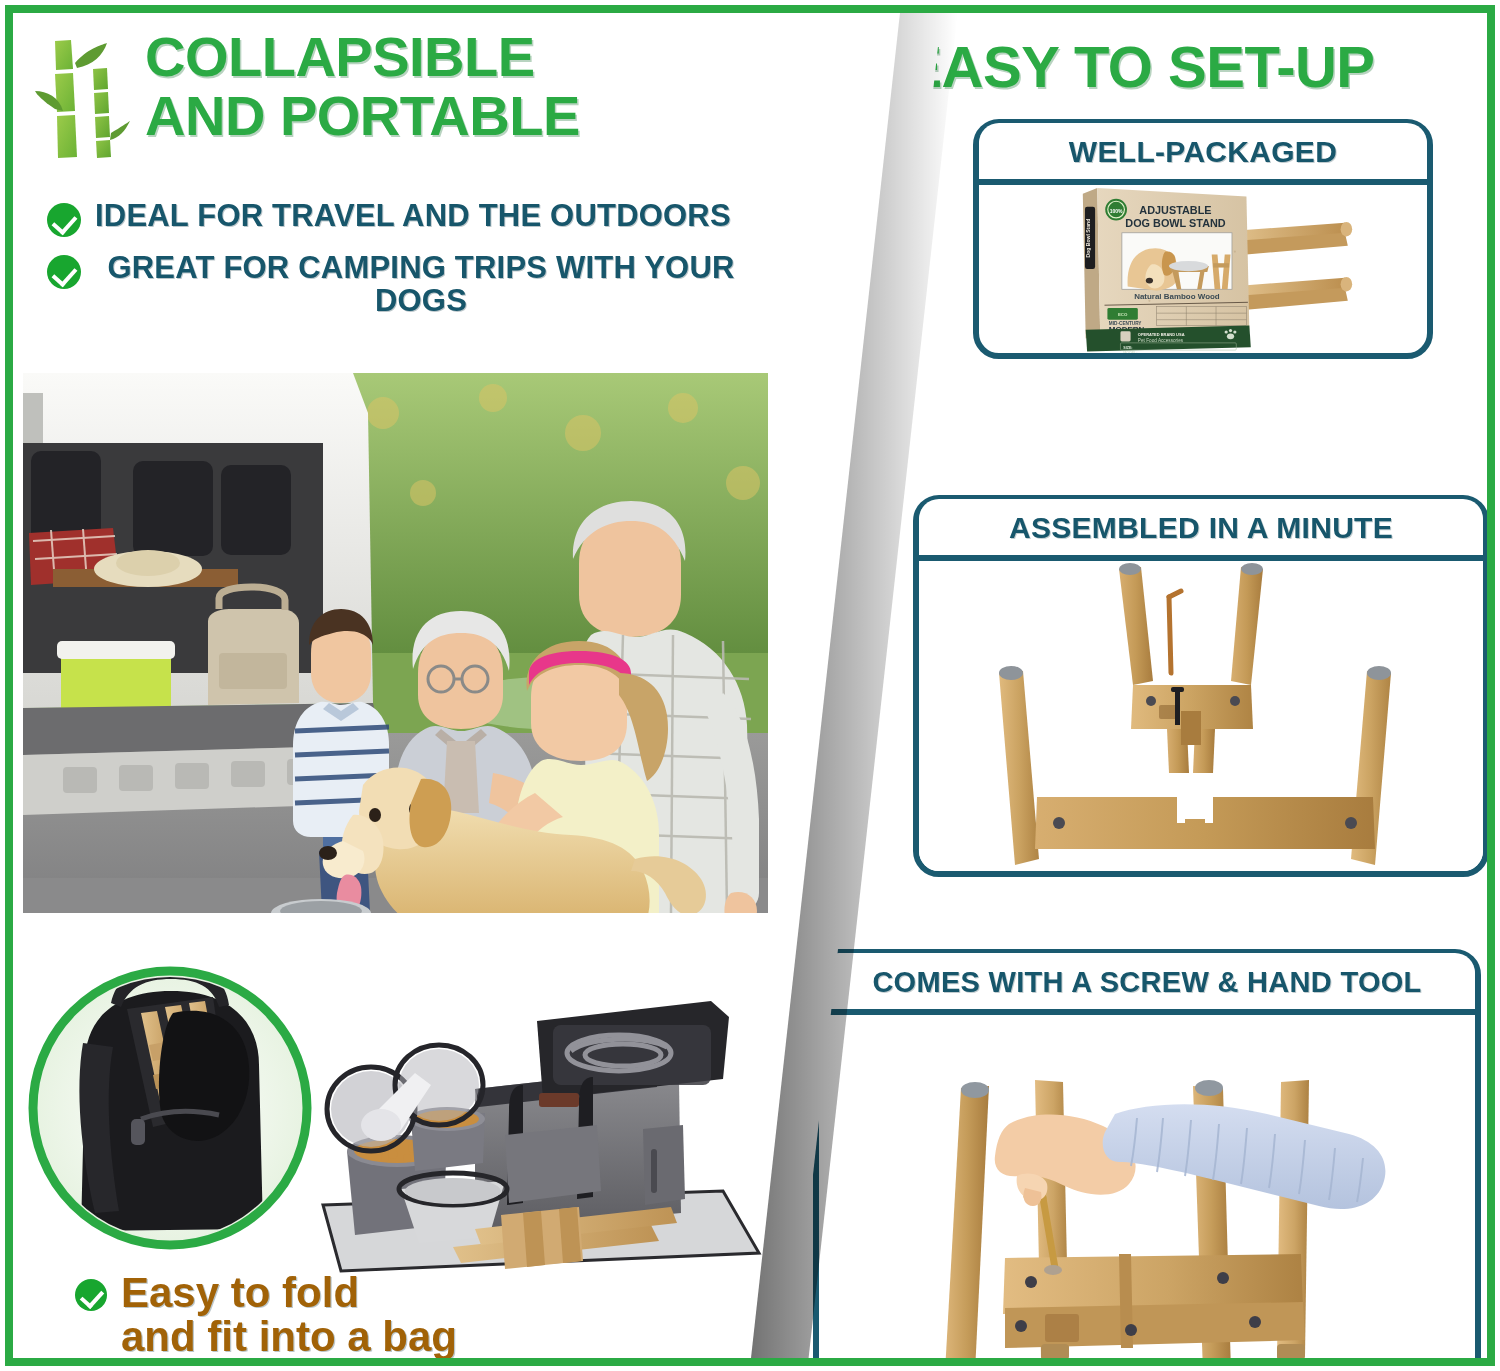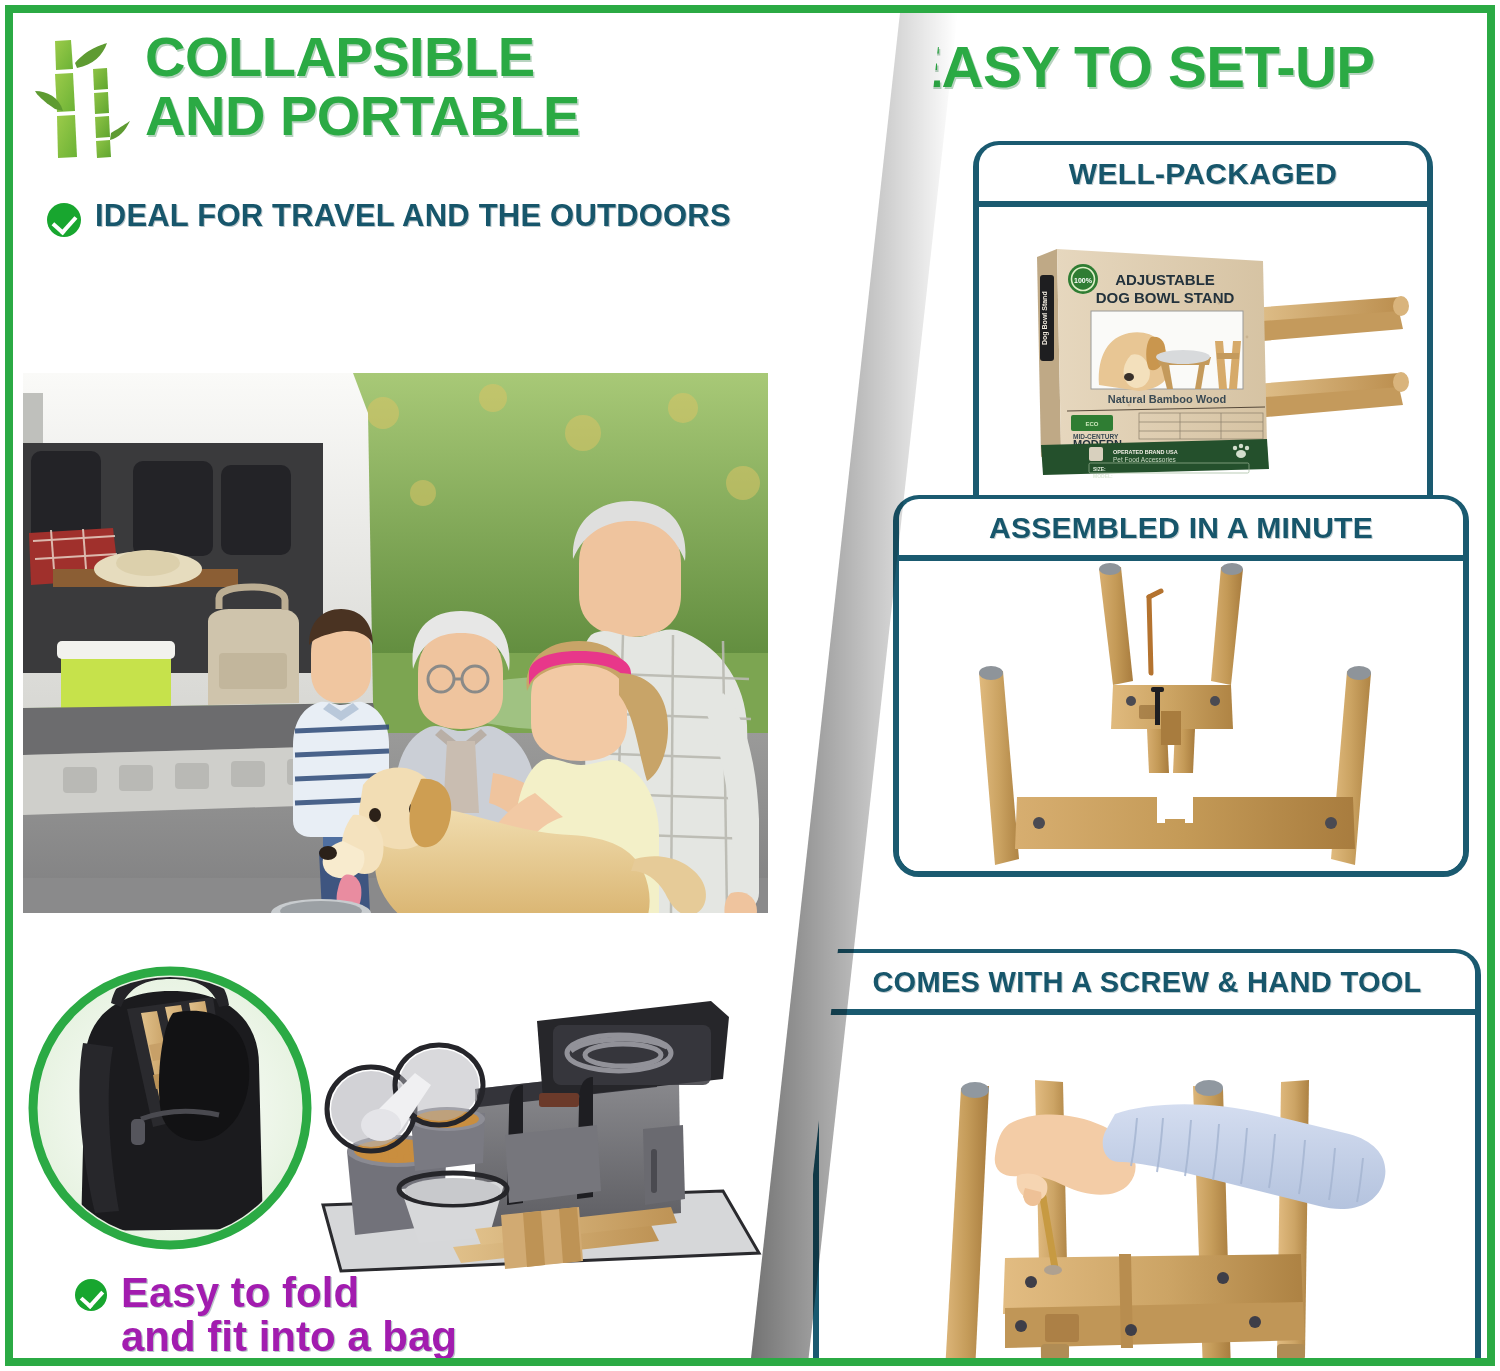--- a/index.html
+++ b/index.html
@@ -119,21 +119,21 @@
     position: absolute;
     left: 62px; top: 1258px;
     display: flex;
     align-items: flex-start;
     gap: 14px;
     z-index: 9;
   }
   .fold-caption .check { width: 32px; height: 32px; margin-top: 8px; }
   .fold-caption .check::after { left: 9.5px; top: 7px; width: 10px; height: 17px; border-width: 0 4.2px 4.2px 0; }
   .fold-text {
-    color: #a21caf;
+    color: #a16207;
     font-weight: 800;
     font-size: 42px;
     line-height: 1.05;
     text-shadow: 1.2px 1.2px 0 rgba(10,50,65,.28);
   }
   .fold-text span { display: block; }
 
   
   .right-panel {
     position: absolute;
@@ -170,22 +170,22 @@
     font-size: 30px;
     letter-spacing: 0.3px;
     text-transform: uppercase;
     border-bottom: 6px solid #1A5A70;
     text-shadow: 1px 1px 0 rgba(10,50,65,.25);
     background: #ffffff;
     border-radius: 20px 20px 0 0;
   }
   .step-body { position: absolute; left: 0; right: 0; top: 60px; bottom: 0; overflow: hidden; border-radius: 0 0 20px 20px; }
 
-  #step1 { left: 176px; top: 128px; width: 460px; height: 380px; }
-  #step2 { left: 96px; top: 482px; width: 576px; height: 382px; }
+  #step1 { left: 176px; top: 106px; width: 460px; height: 240px; }
+  #step2 { left: 116px; top: 482px; width: 576px; height: 382px; }
   #step3 { left: 16px; top: 936px; width: 668px; height: 512px; }
   #step3 .step-label { font-size: 29px; }
 </style>
 </head>
 <body>
 
 <div class="page">
   <div class="frame">
     <div class="canvas">
 
@@ -220,20 +220,24 @@
           <div class="headline">
             <span>COLLAPSIBLE</span>
             <span class="l2">AND PORTABLE</span>
           </div>
         </div>
 
         <div class="bullets">
           <div class="bullet">
             <span class="check"></span>
             <span class="bullet-text">IDEAL FOR TRAVEL AND THE OUTDOORS</span>
+          </div>
+          <div class="bullet">
+            <span class="check"></span>
+            <span class="bullet-text">GREAT FOR CAMPING TRIPS WITH YOUR DOGS</span>
           </div>
         </div>
 
         <div class="photo-family">
           <svg viewBox="0 0 745 590" width="745" height="590">
             <defs>
               <linearGradient id="skyg" x1="0" y1="0" x2="0" y2="1">
                 <stop offset="0" stop-color="#CFE0B8"></stop>
                   <stop offset="1" stop-color="#9CBE77"></stop>
               </linearGradient>

